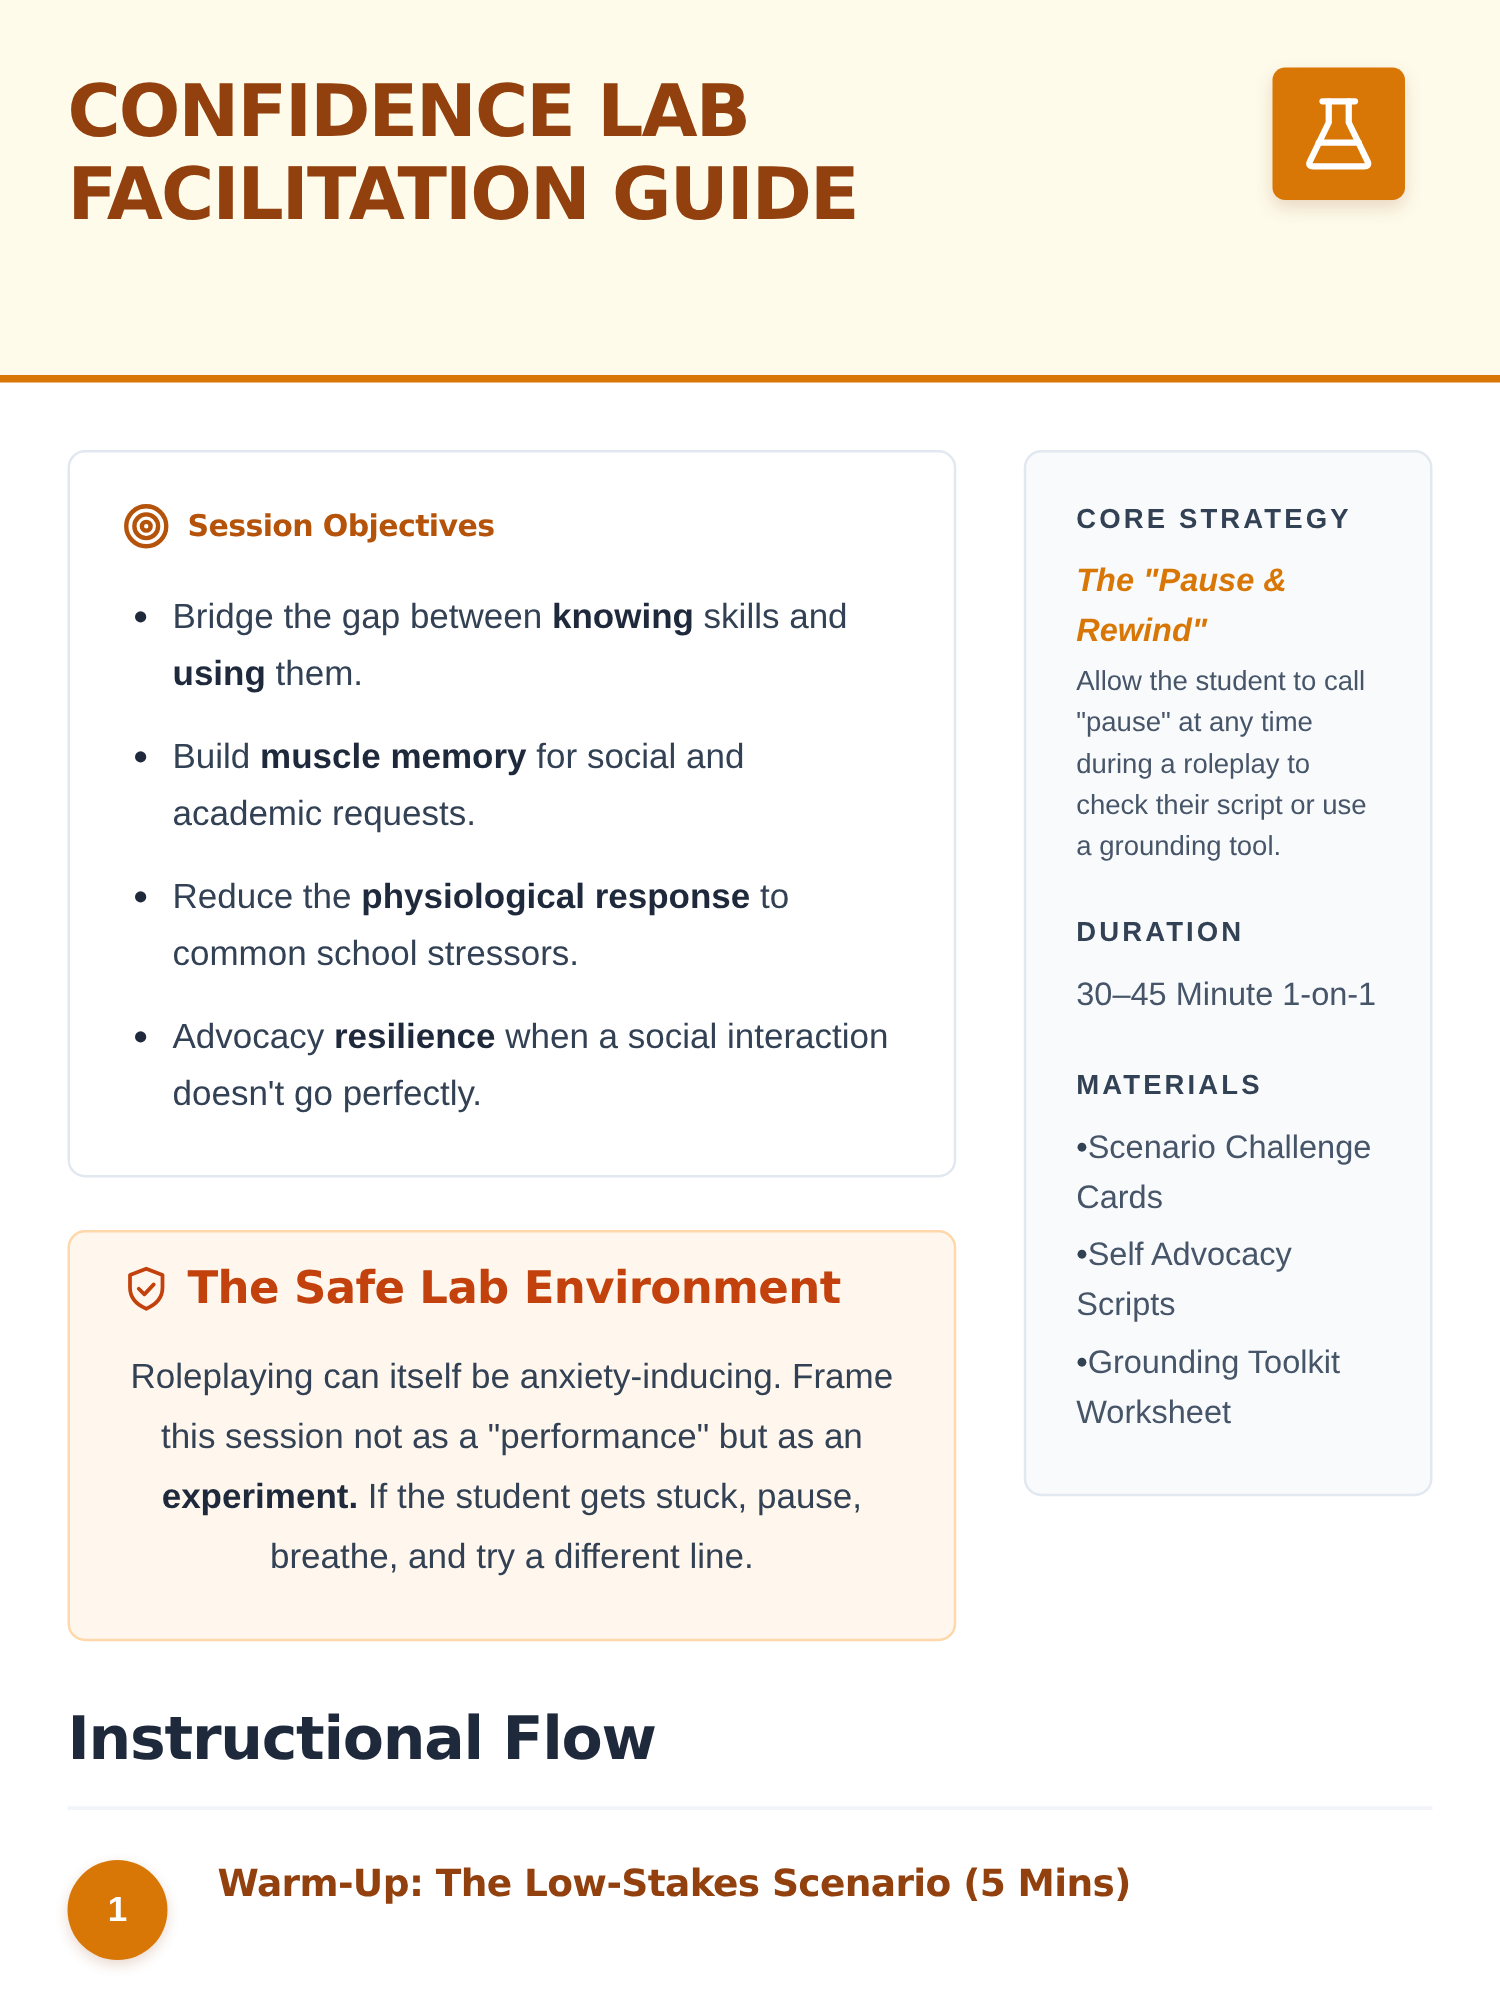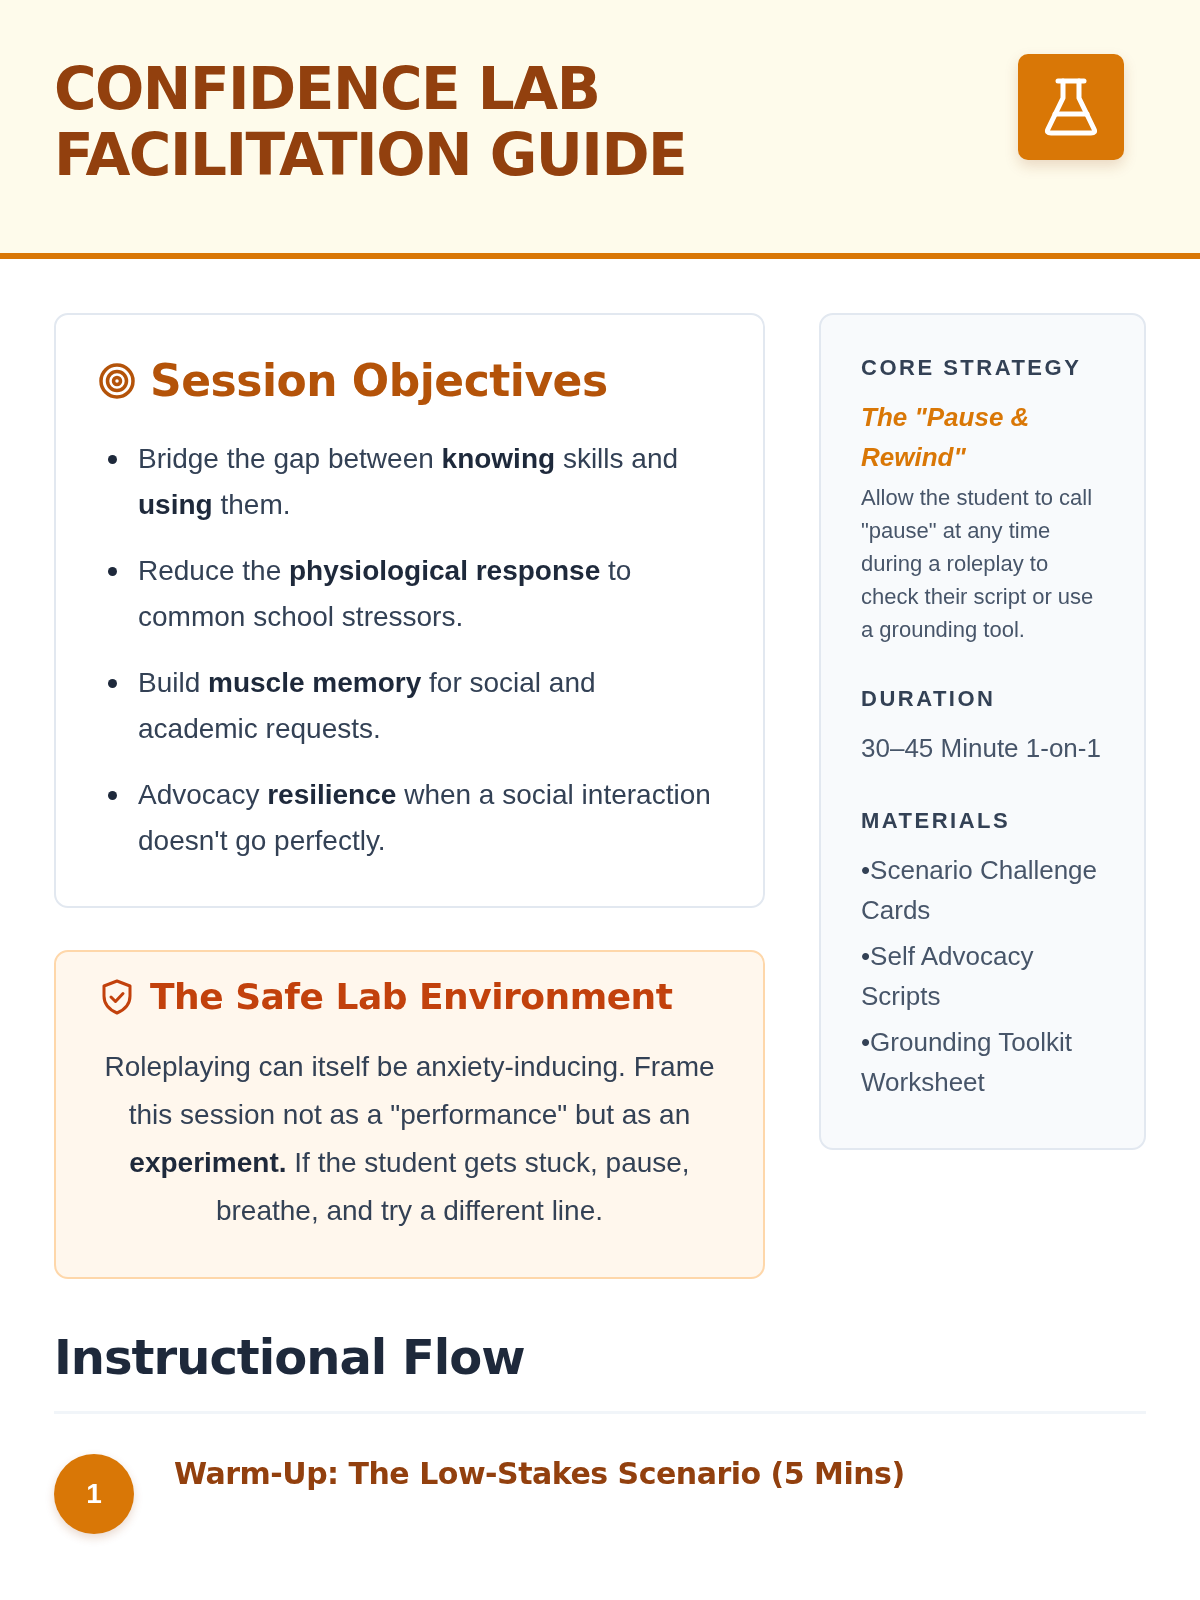--- a/index.html
+++ b/index.html
@@ -1,21 +1,21 @@
 <!DOCTYPE html>
 <html><head>
   <meta charset="utf-8">
   <style>
     * { box-sizing: border-box; margin: 0; padding: 0; }
     html, body { width: 1200px; height: 1600px; overflow: hidden; background: #ffffff; }
     body { font-family: "Liberation Sans", "DejaVu Sans", sans-serif; color: #1e293b; }
 
     .header {
       position: relative;
-      height: 259px;
+      height: 306px;
       background: #fefbeb;
       border-bottom: 6px solid #d97706;
       padding: 56px 54px 0 54px;
     }
     .header h1 {
       font-family: "DejaVu Sans", sans-serif;
       font-weight: 800;
       font-size: 58px;
       line-height: 66px;
       color: #92400e;
@@ -52,21 +52,21 @@
     .card {
       border: 2px solid #e2e8f0;
       border-radius: 14px;
       background: #ffffff;
       padding: 40px 42px 42px 42px;
     }
     .card h2 {
       display: flex; align-items: center; gap: 14px;
       font-family: "DejaVu Sans", sans-serif;
       font-weight: 700;
-      font-size: 44px;
+      font-size: 24px;
       color: #b45309;
       letter-spacing: -0.5px;
     }
     .card h2 .icon { width: 38px; height: 38px; display: inline-flex; }
 
     .objectives { list-style: none; margin-top: 30px; }
     .objectives li {
       position: relative;
       padding-left: 40px;
       font-size: 28px;
@@ -198,22 +198,22 @@
           <svg width="38" height="38" viewBox="0 0 38 38" fill="none" stroke="#b45309" stroke-width="3.5">
             <circle cx="19" cy="19" r="16"></circle>
             <circle cx="19" cy="19" r="9.5"></circle>
             <circle cx="19" cy="19" r="3.5"></circle>
           </svg>
         </span>
         <span>Session Objectives</span>
       </h2>
       <ul class="objectives">
         <li><span>Bridge the gap between </span><b>knowing</b><span> skills and </span><b>using</b><span> them.</span></li>
+        <li><span>Build </span><b>muscle memory</b><span> for social and academic requests.</span></li>
         <li><span>Reduce the </span><b>physiological response</b><span> to common school stressors.</span></li>
-        <li><span>Build </span><b>muscle memory</b><span> for social and academic requests.</span></li>
         <li><span>Advocacy </span><b>resilience</b><span> when a social interaction doesn't go perfectly.</span></li>
       </ul>
     </section>
 
     <section class="safe-card">
       <h2 style="display:flex;align-items:center;gap:14px;font-family:'DejaVu Sans',sans-serif;font-weight:700;font-size:36px;letter-spacing:-0.5px;">
         <span class="icon" style="width:38px;height:38px;display:inline-flex;">
           <svg width="38" height="38" viewBox="0 0 38 38" fill="none" stroke="#c2410c" stroke-width="3" stroke-linecap="round" stroke-linejoin="round">
             <path d="M19 3 L32 8 V18 C32 27 26 32 19 35 C12 32 6 27 6 18 V8 Z"></path>
             <path d="M13 19 L17.5 23.5 L25 15.5"></path>

